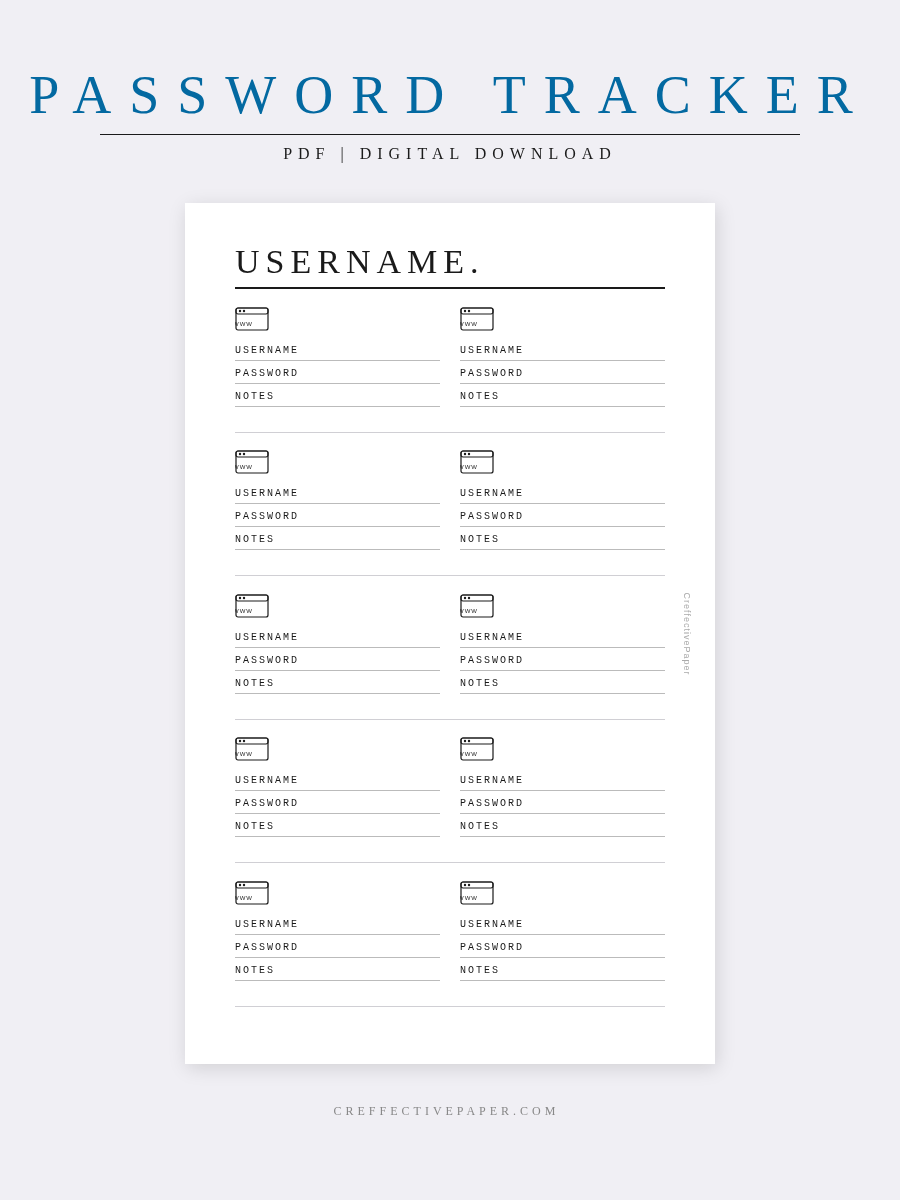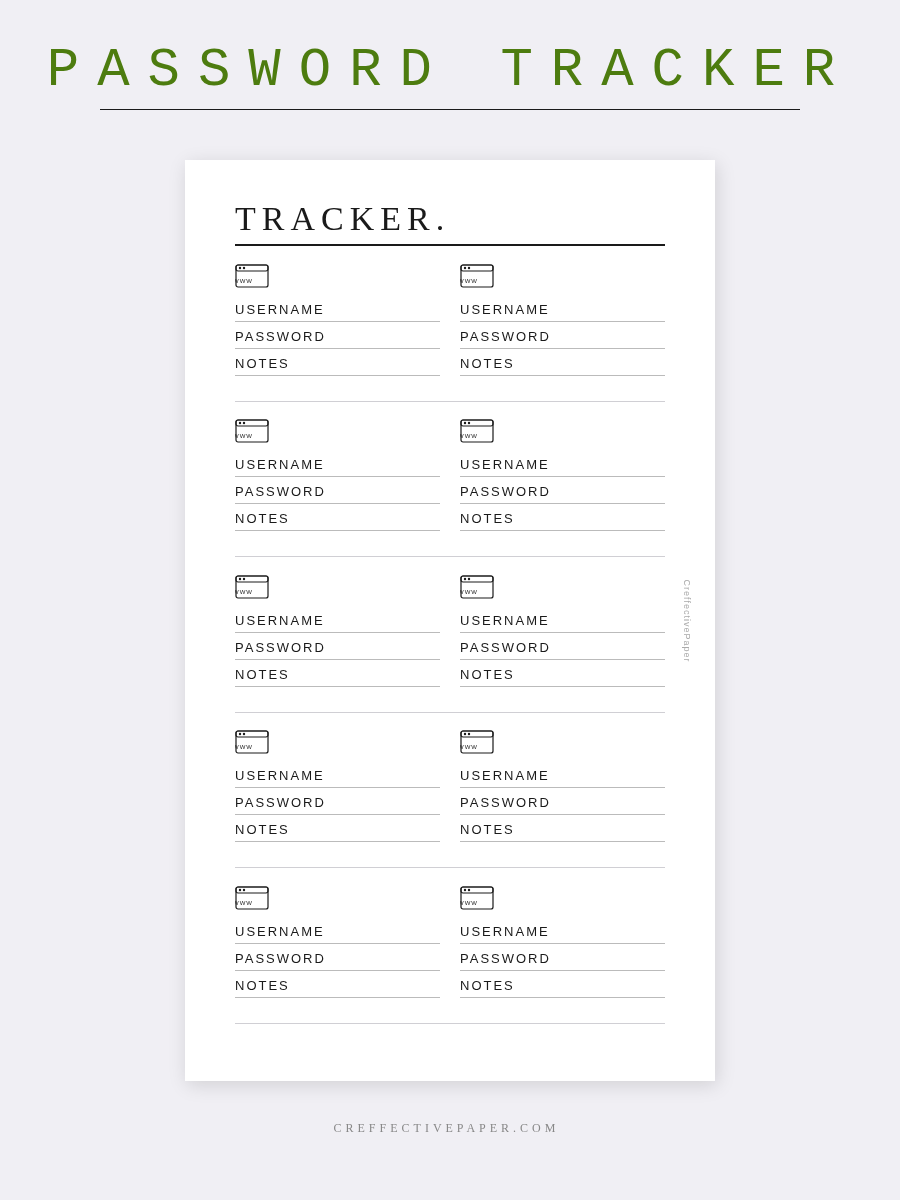--- a/index.html
+++ b/index.html
@@ -14,26 +14,27 @@
       align-items: center;
     }
 
     .page-header {
       width: 100%;
       text-align: center;
       padding: 40px 0 10px 0;
     }
 
     .main-title {
-      font-family: Liberation Mono, monospace;
+      font-family: Liberation Serif, serif;
       font-size: 54px;
       font-weight: 400;
       letter-spacing: 18px;
-      color: #4d7c0f;
+      color: #0369a1;
       text-transform: uppercase;
+      margin-top: 24px;
     }
 
     .title-divider {
       width: 700px;
       height: 1px;
       background: #1a1a1a;
       margin: 8px auto 10px auto;
     }
 
     .subtitle {
@@ -86,24 +87,24 @@
       margin-bottom: 6px;
     }
 
     .field-row {
       display: flex;
       flex-direction: column;
       margin-bottom: 2px;
     }
 
     .field-label {
-      font-size: 13px;
+      font-size: 10px;
       letter-spacing: 2px;
       color: #1a1a1a;
-      font-family: Liberation Sans, sans-serif;
+      font-family: Liberation Mono, monospace;
       text-transform: uppercase;
       padding-bottom: 4px;
       border-bottom: 0.7px solid #bbb;
       margin-bottom: 5px;
       width: 100%;
     }
 
     .entry-separator {
       width: 100%;
       height: 0.5px;
@@ -137,24 +138,25 @@
       font-family: 'Georgia', serif;
       text-transform: uppercase;
     }
   </style>
 </head>
 <body>
 
 <div class="page-header">
   <div class="main-title">PASSWORD TRACKER</div>
   <div class="title-divider"></div>
+  <div class="subtitle">PDF | DIGITAL DOWNLOAD</div>
 </div>
 
 <div class="document-wrapper">
-  <div class="doc-title">TRACKER.</div>
+  <div class="doc-title">USERNAME.</div>
   <div class="doc-title-divider"></div>
 
   <div class="entries-grid" id="entries-grid">
 
   <div class="entry-block"><svg class="www-icon" viewBox="0 0 34 28" fill="none" xmlns="http://www.w3.org/2000/svg">
       <rect x="1" y="1" width="32" height="22" rx="2" stroke="#1a1a1a" stroke-width="1.2" fill="none"></rect>
       <rect x="1" y="1" width="32" height="6" rx="2" stroke="#1a1a1a" stroke-width="1.2" fill="none"></rect>
       <circle cx="5" cy="4" r="1.2" fill="#1a1a1a"></circle>
       <circle cx="9" cy="4" r="1.2" fill="#1a1a1a"></circle>
       <text x="8" y="17" font-size="6" fill="#1a1a1a" font-family="Arial" letter-spacing="1" text-anchor="middle" dominant-baseline="middle">WWW</text>

